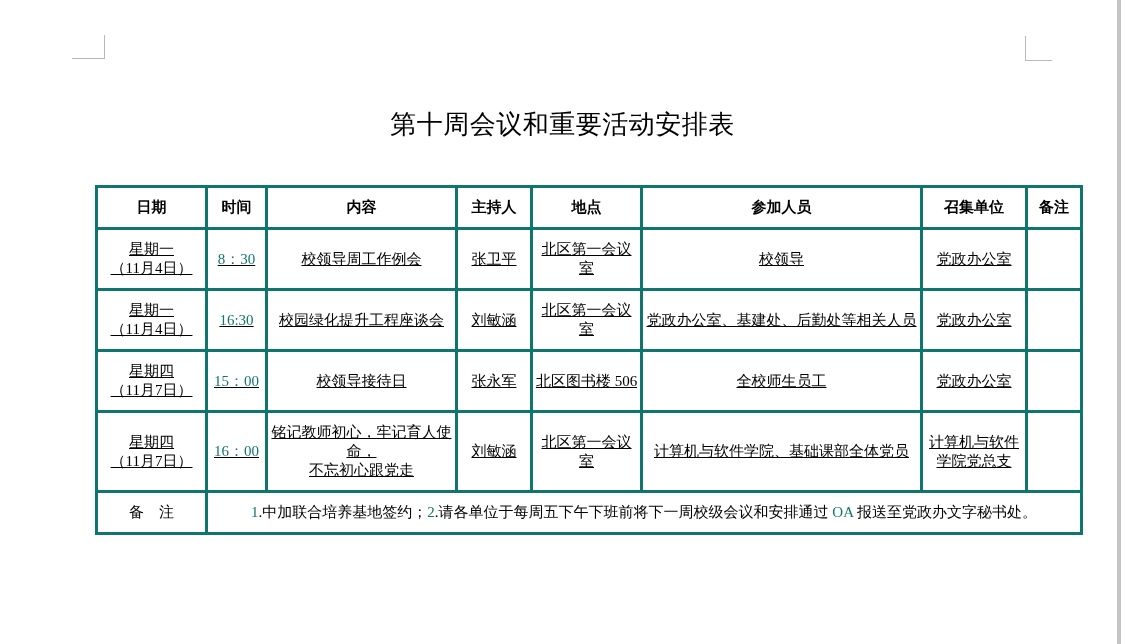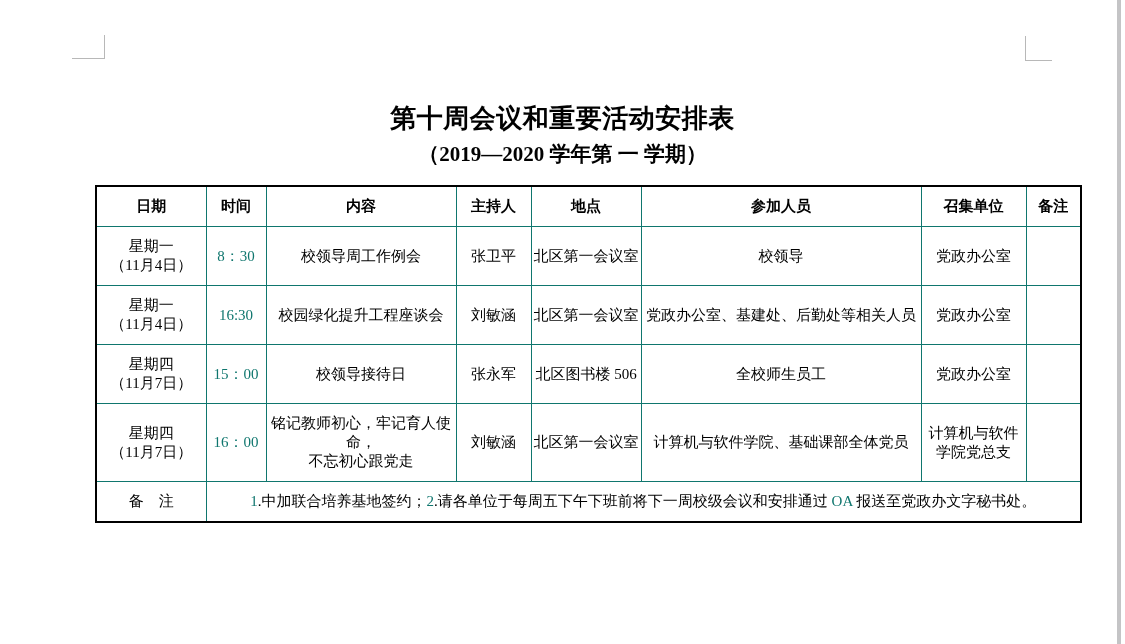--- a/index.html
+++ b/index.html
@@ -40,25 +40,25 @@
     position: absolute;
     left: 1117px;
     top: 0;
     width: 4px;
     height: 644px;
     background: #c4c4c6;
   }
   .doc-title {
     position: absolute;
     left: 0;
-    top: 101px;
+    top: 107px;
     width: 1125px;
     text-align: center;
     font-size: 26px;
-    font-weight: 700;
+    font-weight: 400;
     letter-spacing: 0.5px;
   }
   .doc-subtitle {
     position: absolute;
     left: 0;
     top: 140px;
     width: 1125px;
     text-align: center;
     font-size: 21px;
     font-weight: 700;
@@ -66,50 +66,49 @@
   table.schedule {
     position: absolute;
     left: 95px;
     top: 185px;
     width: 985px;
     border-collapse: collapse;
     table-layout: fixed;
     border: 2px solid #000000;
   }
   table.schedule td, table.schedule th {
-    border: 1px solid #0f766e;
+    border: 3px solid #0f766e;
     text-align: center;
     vertical-align: middle;
     font-size: 15px;
     line-height: 19px;
     padding: 10px 2px;
     white-space: pre-line;
     overflow: hidden;
   }
   table.schedule th {
     font-weight: 700;
     font-size: 15px;
   }
   tr.hdr   { height: 37px; }
-  tr.data  { height: 40px; }
+  tr.data  { height: 40px; text-decoration: underline; }
   tr.note  { height: 26px; font-family: Liberation Serif, serif; }
   .num-blue { color: #0f766e; }
   .note-text { font-size: 15px; }
 </style>
 </head>
 <body>
 
 <div id="page">
 
   <div class="corner-mark left"></div>
   <div class="corner-mark right"></div>
   <div class="page-edge-strip"></div>
 
   <div class="doc-title">第十周会议和重要活动安排表</div>
-  <div class="doc-subtitle">（2019—2020 学年第 一 学期）</div>
 
   <table class="schedule">
     <colgroup>
       <col style="width:110px">
         <col style="width:60px">
         <col style="width:190px">
         <col style="width:75px">
       <col style="width:110px">
         <col style="width:280px">
         <col style="width:105px">

